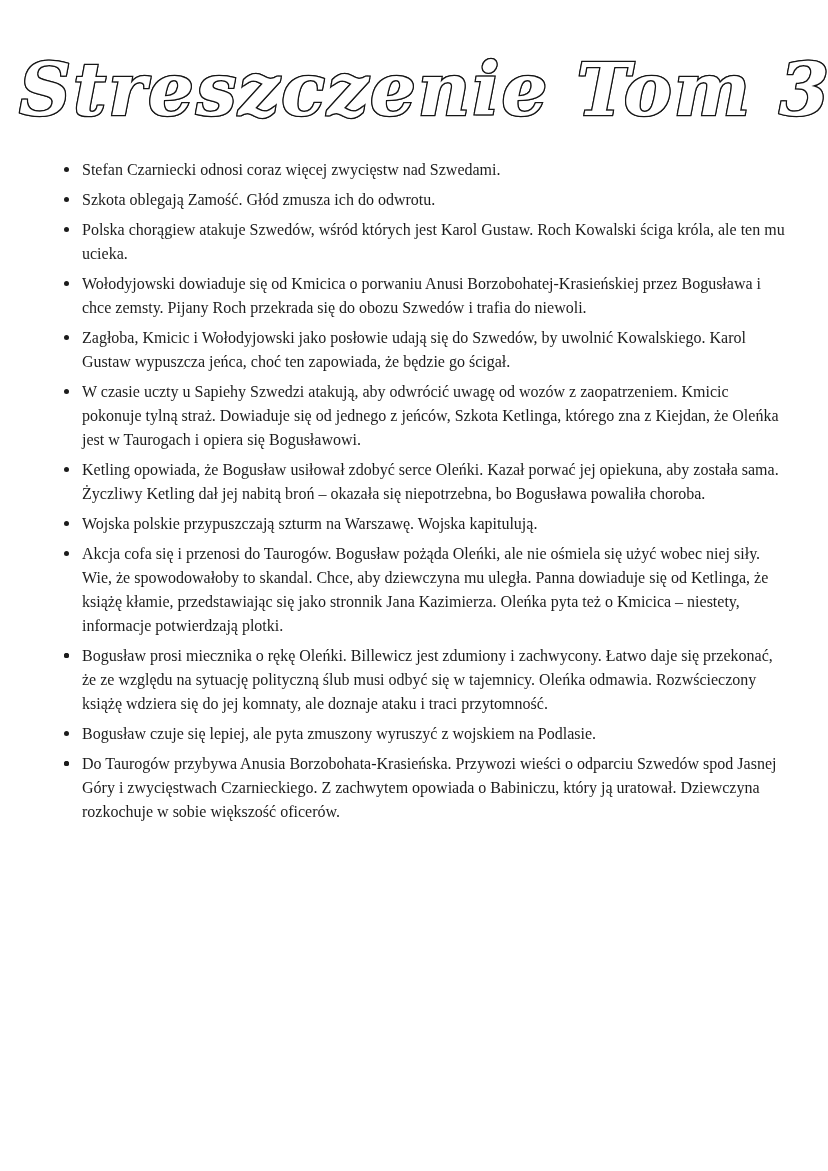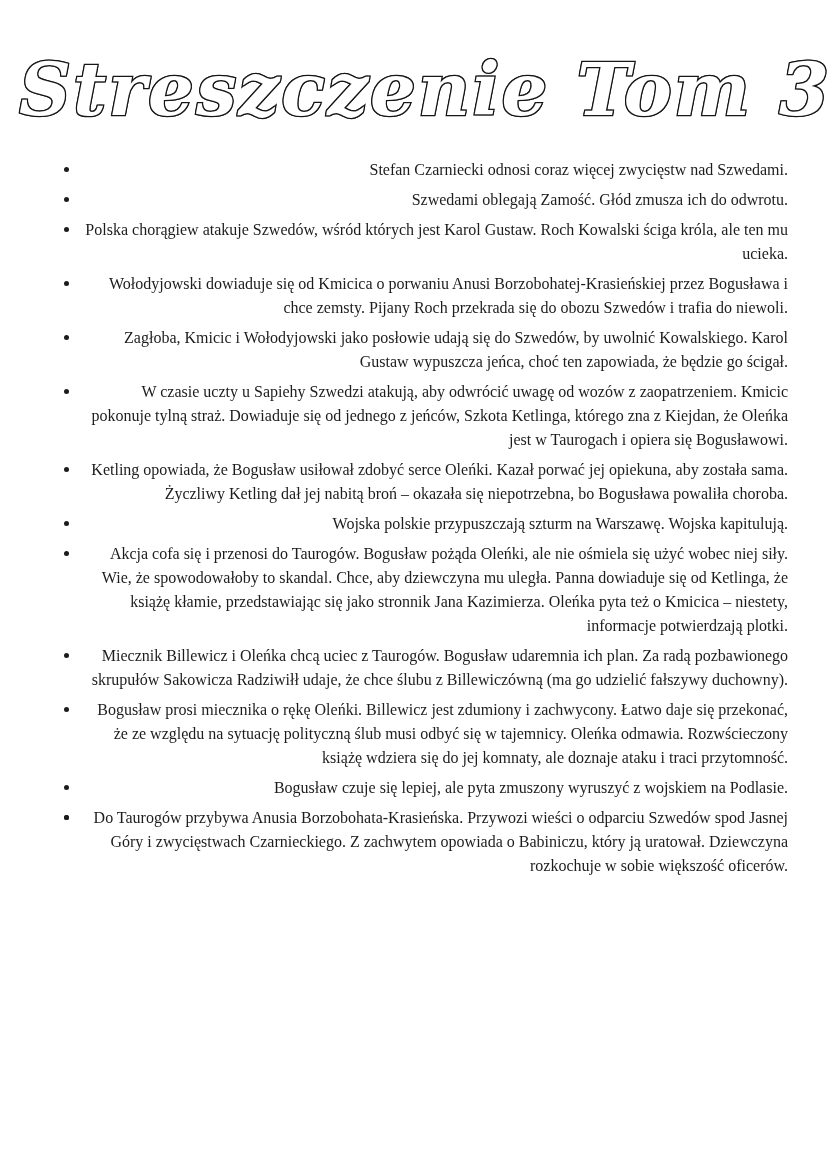--- a/index.html
+++ b/index.html
@@ -45,21 +45,21 @@
     list-style: none;
     max-width: 726px;
   }
   li.bullet-item {
     position: relative;
     padding-left: 20px;
     margin-bottom: 6px;
     font-size: 16px;
     line-height: 1.5;
     color: #1c1c1c;
-    text-align: right;
+    text-align: left;
   }
   li.bullet-item .dot {
     position: absolute;
     left: 2px;
     top: 9px;
     width: 5px;
     height: 5px;
     border-radius: 50%;
     background: #1c1c1c;
   }
@@ -74,21 +74,21 @@
 
   <ul class="summary">
 
       <li class="bullet-item">
         <span class="dot"></span>
         <span class="txt">Stefan Czarniecki odnosi coraz więcej zwycięstw nad Szwedami.</span>
       </li>
 
       <li class="bullet-item">
         <span class="dot"></span>
-        <span class="txt">Szwedami oblegają Zamość. Głód zmusza ich do odwrotu.</span>
+        <span class="txt">Szkota oblegają Zamość. Głód zmusza ich do odwrotu.</span>
       </li>
 
       <li class="bullet-item">
         <span class="dot"></span>
         <span class="txt">Polska chorągiew atakuje Szwedów, wśród których jest Karol Gustaw. Roch Kowalski ściga króla, ale ten mu ucieka.</span>
       </li>
 
       <li class="bullet-item">
         <span class="dot"></span>
         <span class="txt">Wołodyjowski dowiaduje się od Kmicica o porwaniu Anusi Borzobohatej-Krasieńskiej przez Bogusława i chce zemsty. Pijany Roch przekrada się do obozu Szwedów i trafia do niewoli.</span>
@@ -115,21 +115,20 @@
         <span class="txt">Wojska polskie przypuszczają szturm na Warszawę. Wojska kapitulują.</span>
       </li>
 
       <li class="bullet-item">
         <span class="dot"></span>
         <span class="txt">Akcja cofa się i przenosi do Taurogów. Bogusław pożąda Oleńki, ale nie ośmiela się użyć wobec niej siły. Wie, że spowodowałoby to skandal. Chce, aby dziewczyna mu uległa. Panna dowiaduje się od Ketlinga, że książę kłamie, przedstawiając się jako stronnik Jana Kazimierza. Oleńka pyta też o Kmicica – niestety, informacje potwierdzają plotki.</span>
       </li>
 
       <li class="bullet-item">
         <span class="dot"></span>
-        <span class="txt">Miecznik Billewicz i Oleńka chcą uciec z Taurogów. Bogusław udaremnia ich plan. Za radą pozbawionego skrupułów Sakowicza Radziwiłł udaje, że chce ślubu z Billewiczówną (ma go udzielić fałszywy duchowny).</span>
       </li>
 
       <li class="bullet-item">
         <span class="dot"></span>
         <span class="txt">Bogusław prosi miecznika o rękę Oleńki. Billewicz jest zdumiony i zachwycony. Łatwo daje się przekonać, że ze względu na sytuację polityczną ślub musi odbyć się w tajemnicy. Oleńka odmawia. Rozwścieczony książę wdziera się do jej komnaty, ale doznaje ataku i traci przytomność.</span>
       </li>
 
       <li class="bullet-item">
         <span class="dot"></span>
         <span class="txt">Bogusław czuje się lepiej, ale pyta zmuszony wyruszyć z wojskiem na Podlasie.</span>

